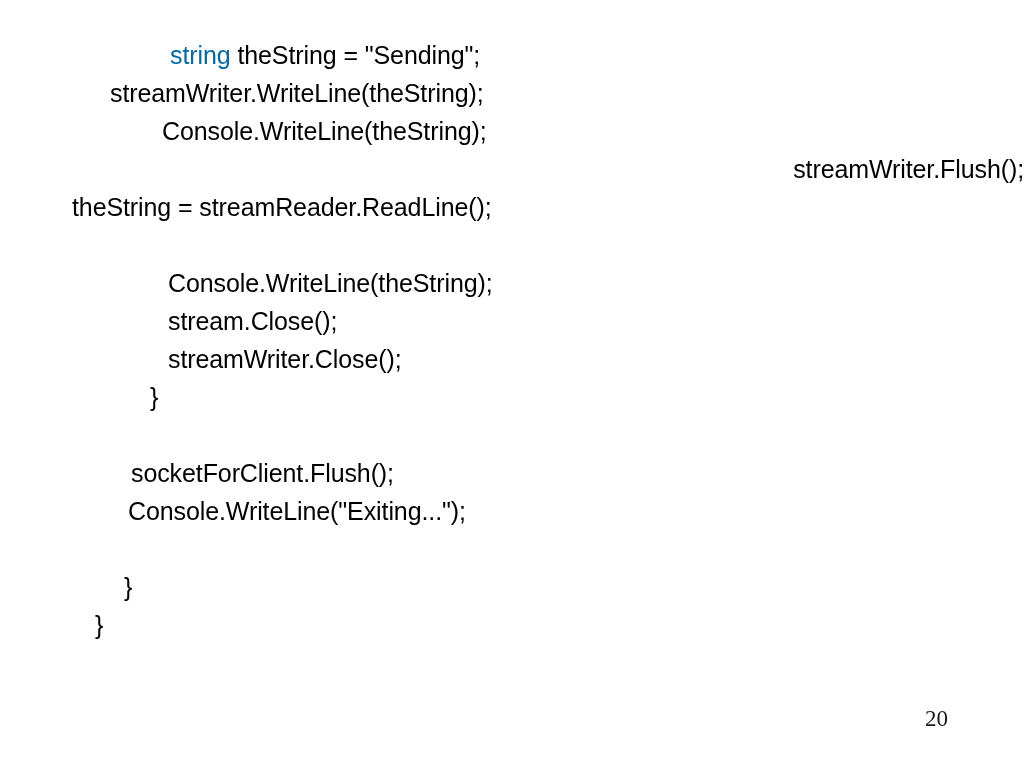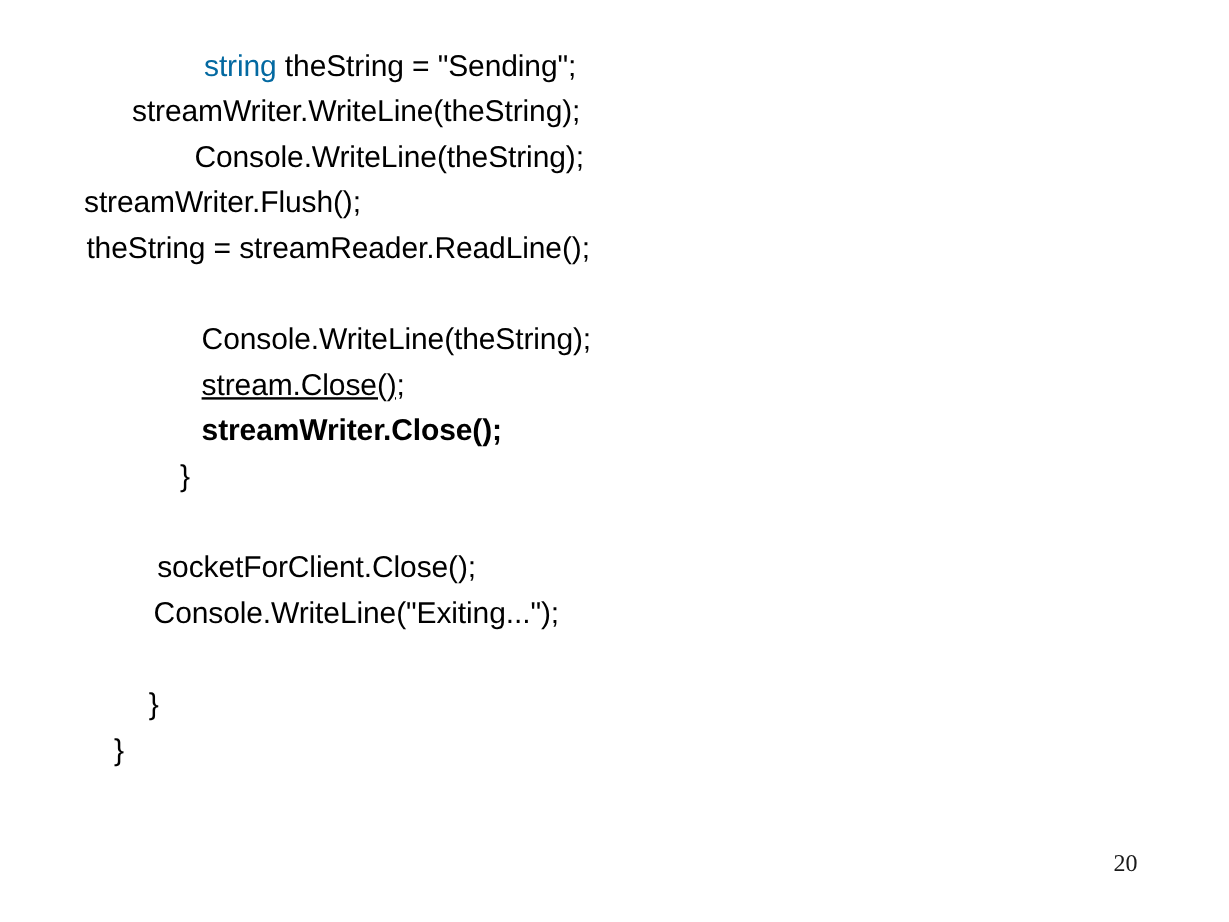--- a/index.html
+++ b/index.html
@@ -48,43 +48,43 @@
   .kw {
     color: #1414d2;
   }
 
   
   #page-number {
     position: absolute;
     right: 76px;
     bottom: 38px;
     font-family: "Liberation Serif", serif;
-    font-size: 20px;
+    font-size: 23px;
     color: #1a1a1a;
     line-height: 1;
   }
 </style>
 </head>
 <body>
 
 <div id="slide" style="background: rgb(255, 255, 255);">
 
   <div id="code-block">
       <div class="code-line" style="padding-left: 170px; color: rgb(0, 0, 0);"><span class="kw" style="color: #0369a1;">string</span><span> theString = "Sending";</span></div>
       <div class="code-line" style="padding-left: 110px; color: rgb(0, 0, 0);"><span>streamWriter.WriteLine(theString);</span></div>
       <div class="code-line" style="padding-left: 162px; color: rgb(0, 0, 0);"><span>Console.WriteLine(theString);</span></div>
-      <div class="code-line" style="padding-left: 70px; color: rgb(0, 0, 0);"><span>streamWriter.Flush();</span></div>
+      <div class="code-line" style="padding-left: 70px; color: rgb(0, 0, 0); text-align: right;"><span>streamWriter.Flush();</span></div>
       <div class="code-line" style="padding-left: 72px; color: rgb(0, 0, 0);"><span>theString = streamReader.ReadLine();</span></div>
       <div class="code-line blank" style="padding-left: 0px; color: rgb(0, 0, 0);">&nbsp;</div>
       <div class="code-line" style="padding-left: 168px; color: rgb(0, 0, 0);"><span>Console.WriteLine(theString);</span></div>
-      <div class="code-line" style="padding-left: 168px; color: rgb(0, 0, 0); text-decoration: underline;"><span>stream.Close();</span></div>
-      <div class="code-line" style="padding-left: 168px; color: rgb(0, 0, 0); font-weight: bold;"><span>streamWriter.Close();</span></div>
+      <div class="code-line" style="padding-left: 168px; color: rgb(0, 0, 0);"><span>stream.Close();</span></div>
+      <div class="code-line" style="padding-left: 168px; color: rgb(0, 0, 0);"><span>streamWriter.Close();</span></div>
       <div class="code-line" style="padding-left: 150px; color: rgb(0, 0, 0);"><span>}</span></div>
       <div class="code-line blank" style="padding-left: 0px; color: rgb(0, 0, 0);">&nbsp;</div>
-      <div class="code-line" style="padding-left: 131px; color: rgb(0, 0, 0);"><span>socketForClient.Close();</span></div>
+      <div class="code-line" style="padding-left: 131px; color: rgb(0, 0, 0);"><span>socketForClient.Flush();</span></div>
       <div class="code-line" style="padding-left: 128px; color: rgb(0, 0, 0);"><span>Console.WriteLine("Exiting...");</span></div>
       <div class="code-line blank" style="padding-left: 0px; color: rgb(0, 0, 0);">&nbsp;</div>
       <div class="code-line" style="padding-left: 124px; color: rgb(0, 0, 0);"><span>}</span></div>
       <div class="code-line" style="padding-left: 95px; color: rgb(0, 0, 0);"><span>}</span></div>
     </div>
 
   <div id="page-number">20</div>
 
 </div>
 

